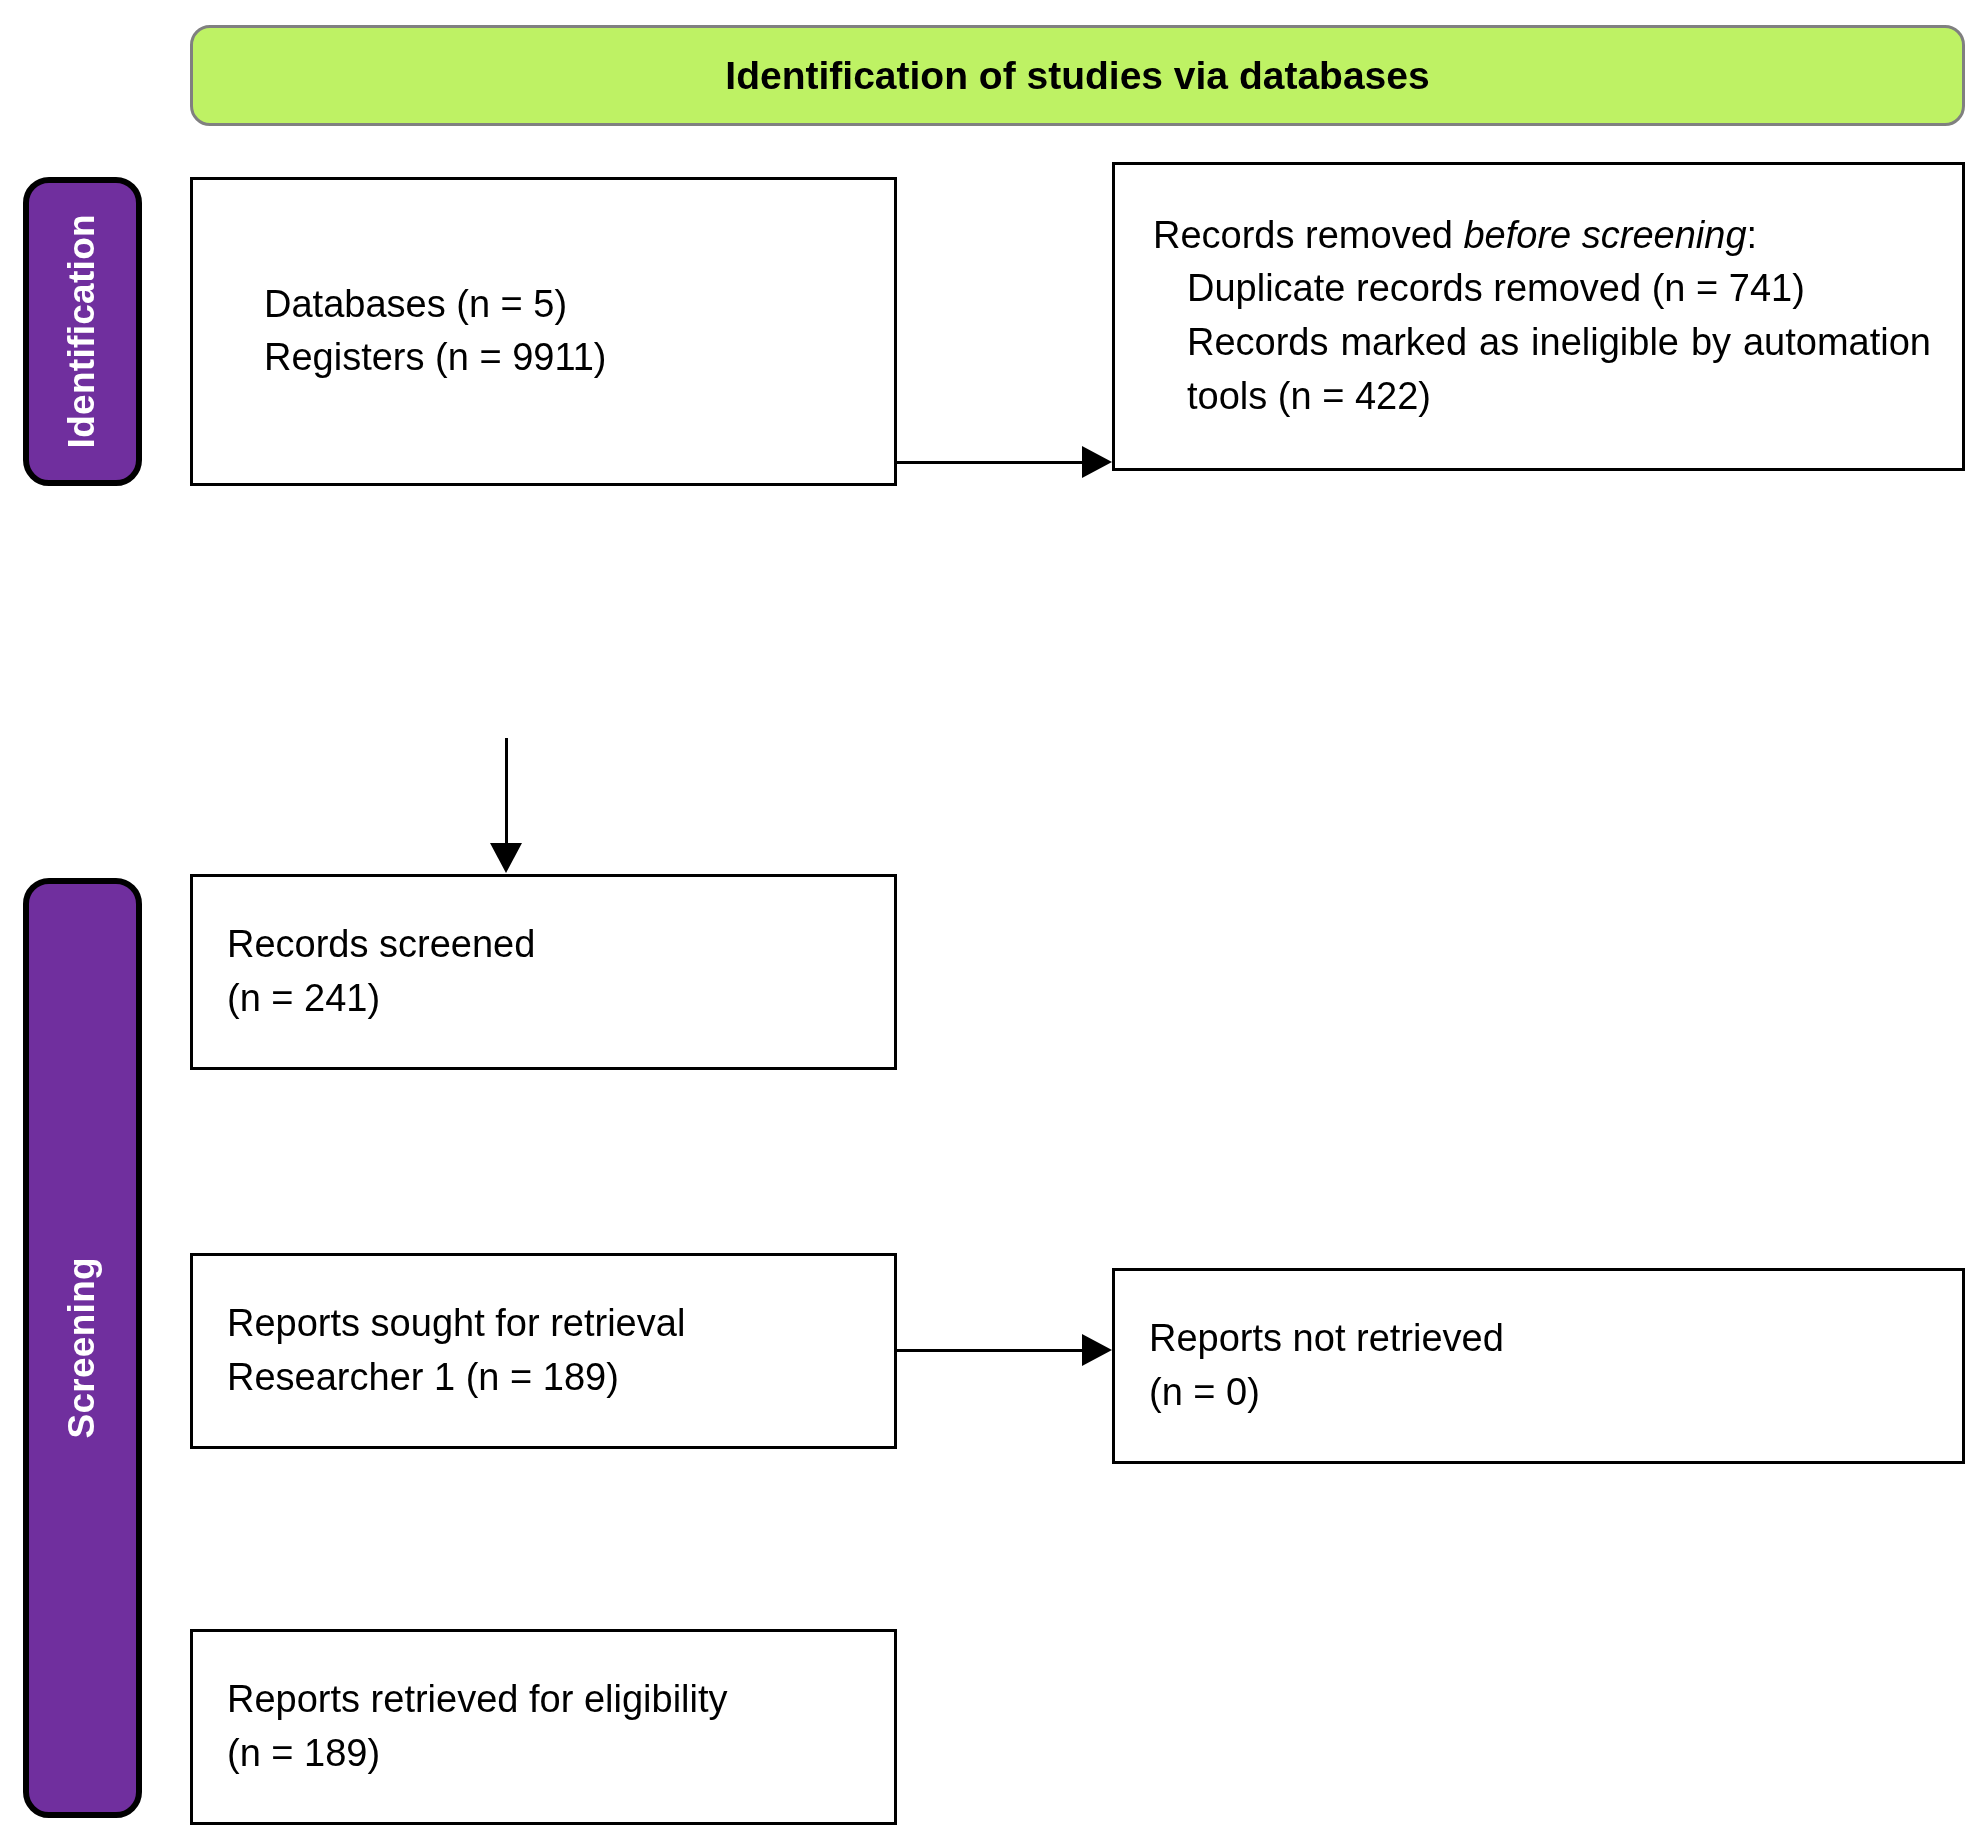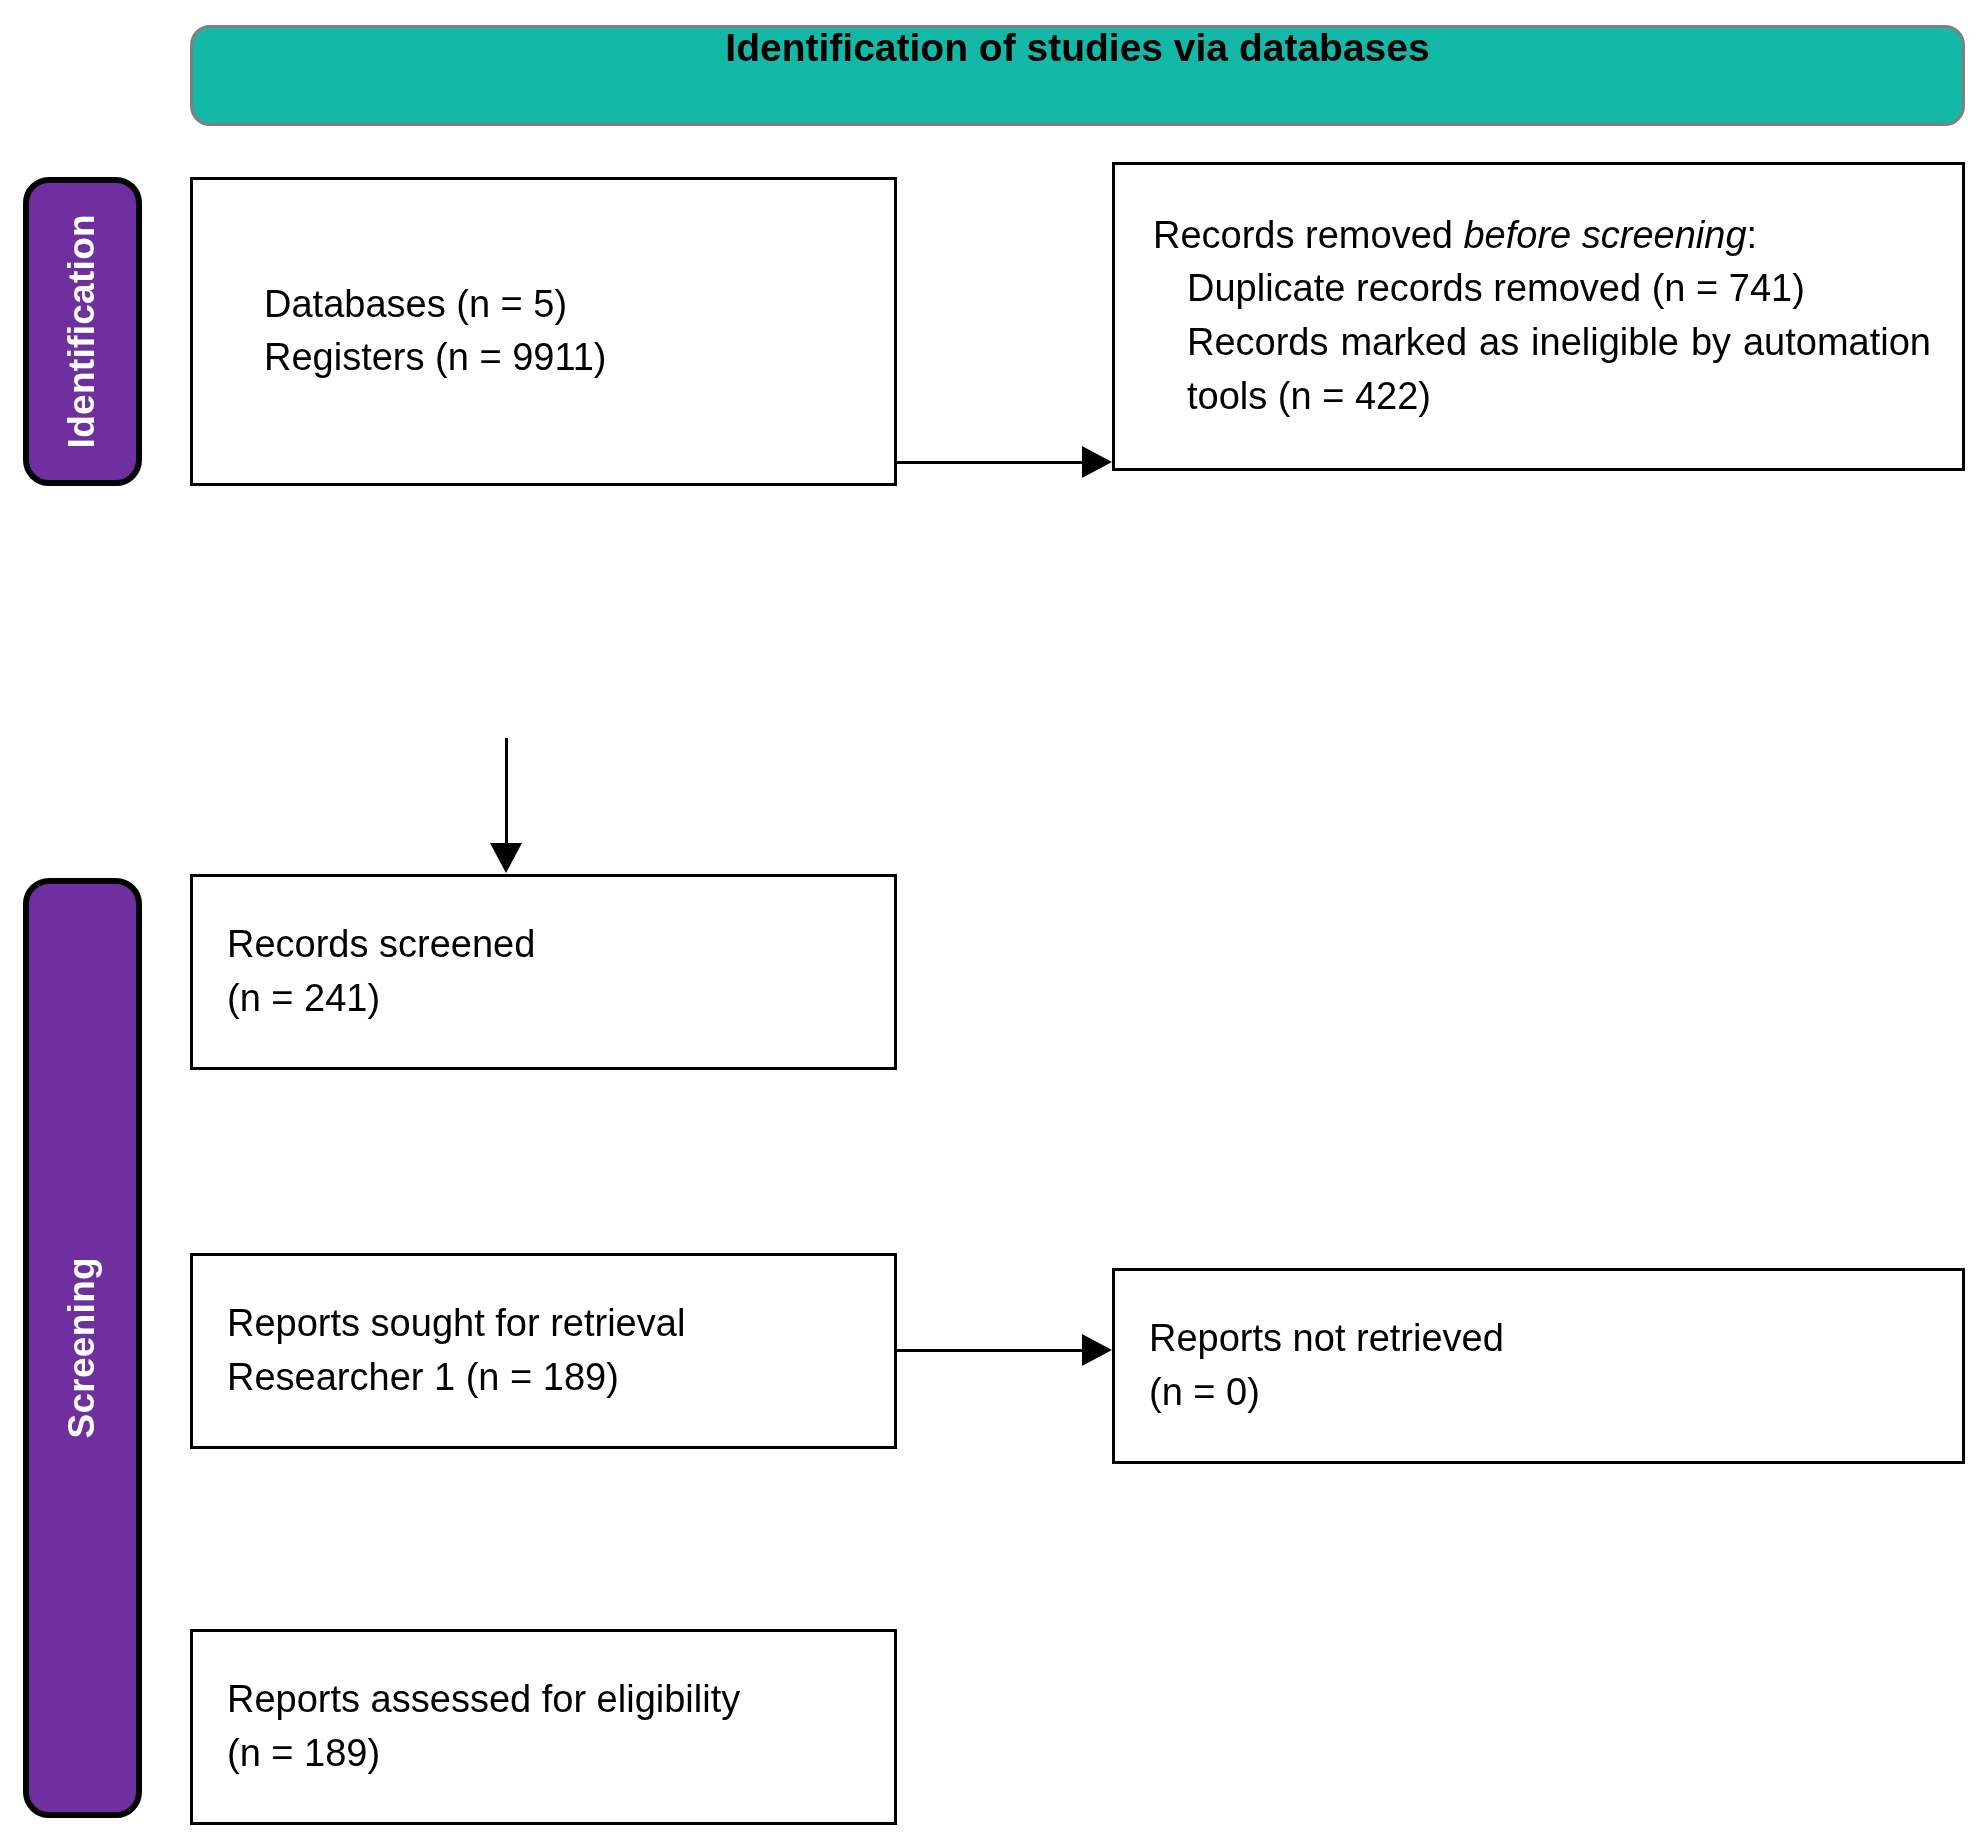--- a/index.html
+++ b/index.html
@@ -20,26 +20,26 @@
     overflow: hidden;
   }
 
   
   .banner {
     position: absolute;
     left: 190px;
     top: 25px;
     width: 1775px;
     height: 101px;
-    background: #14b8a6;
+    background: #bef264;
     border: 3.6px solid #808080;
     border-radius: 20px;
     box-sizing: border-box;
     display: flex;
-    align-items: flex-start;
+    align-items: center;
     justify-content: center;
   }
   .banner-title {
     font-size: 39px;
     font-weight: bold;
     color: #000000;
     letter-spacing: 0px;
     line-height: 1;
     text-align: center;
   }
@@ -232,19 +232,19 @@
 
   <div class="box" id="box-notretrieved">
     <div class="box-inner">
       <div class="line">Reports not retrieved</div>
       <div class="line">(n = 0)</div>
     </div>
   </div>
 
   <div class="box" id="box-assessed">
     <div class="box-inner">
-      <div class="line">Reports assessed for eligibility</div>
+      <div class="line">Reports retrieved for eligibility</div>
       <div class="line">(n = 189)</div>
     </div>
   </div>
 
 </div>
 
 
 </body></html>

